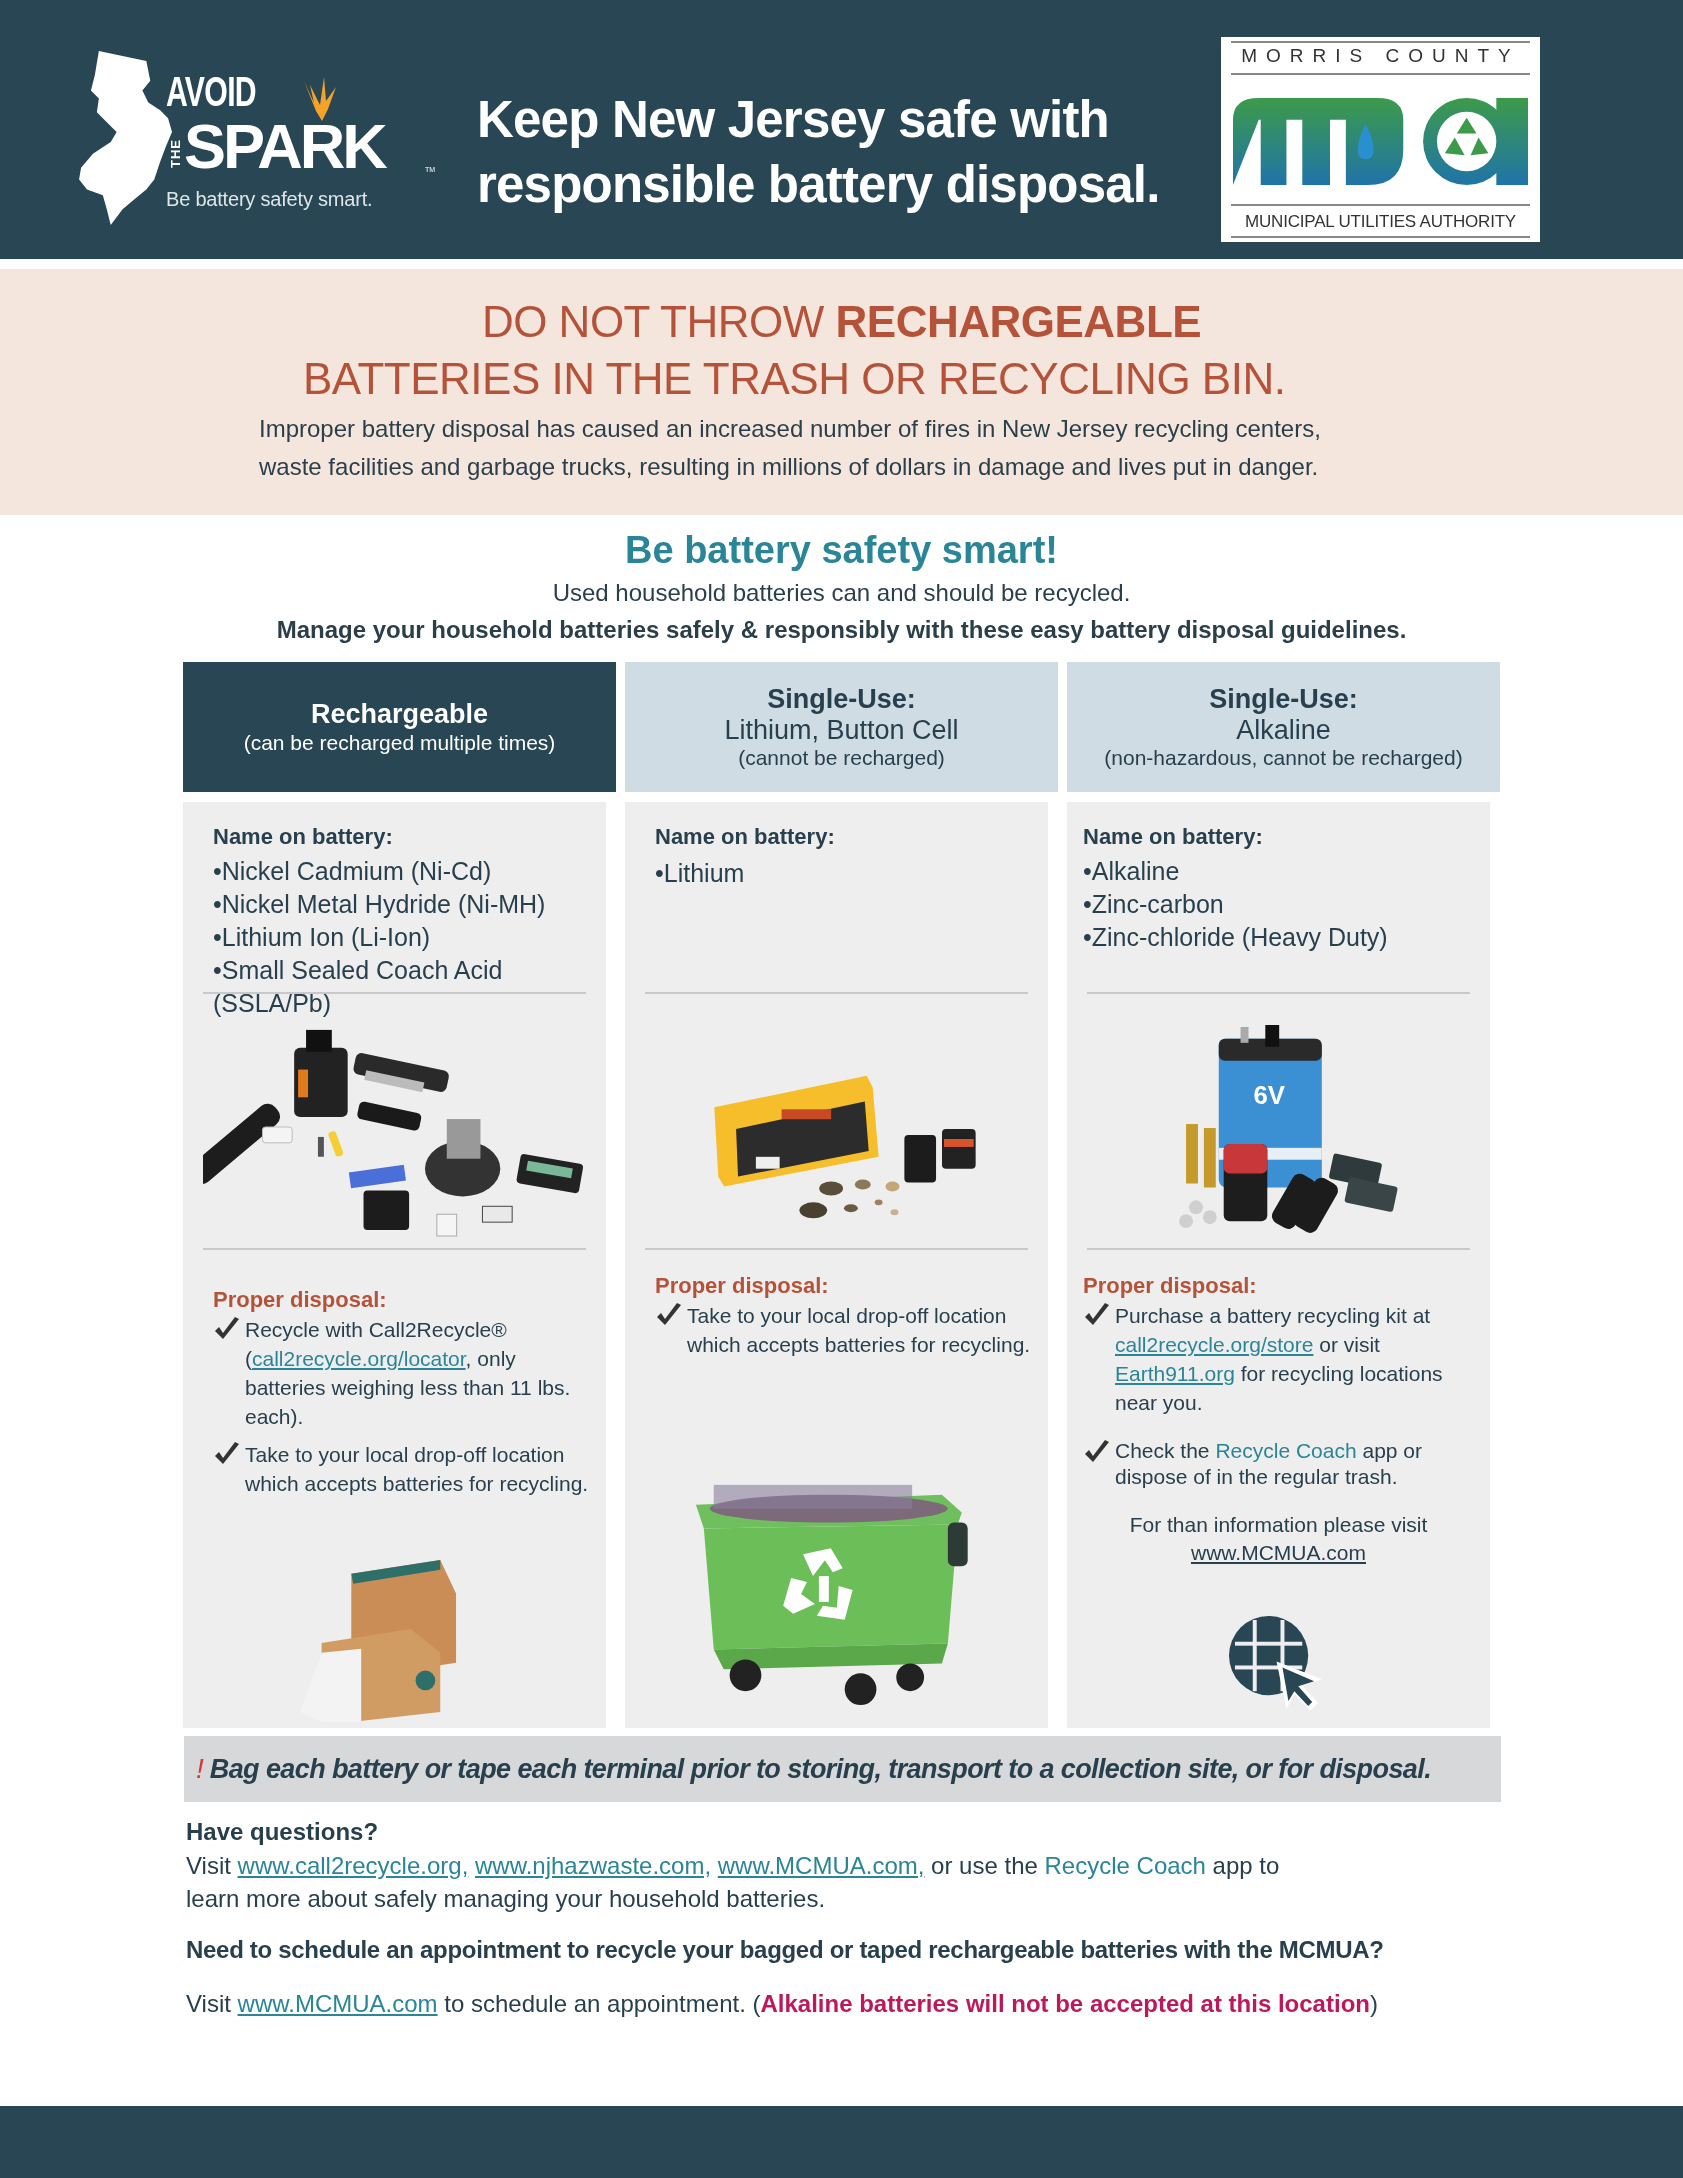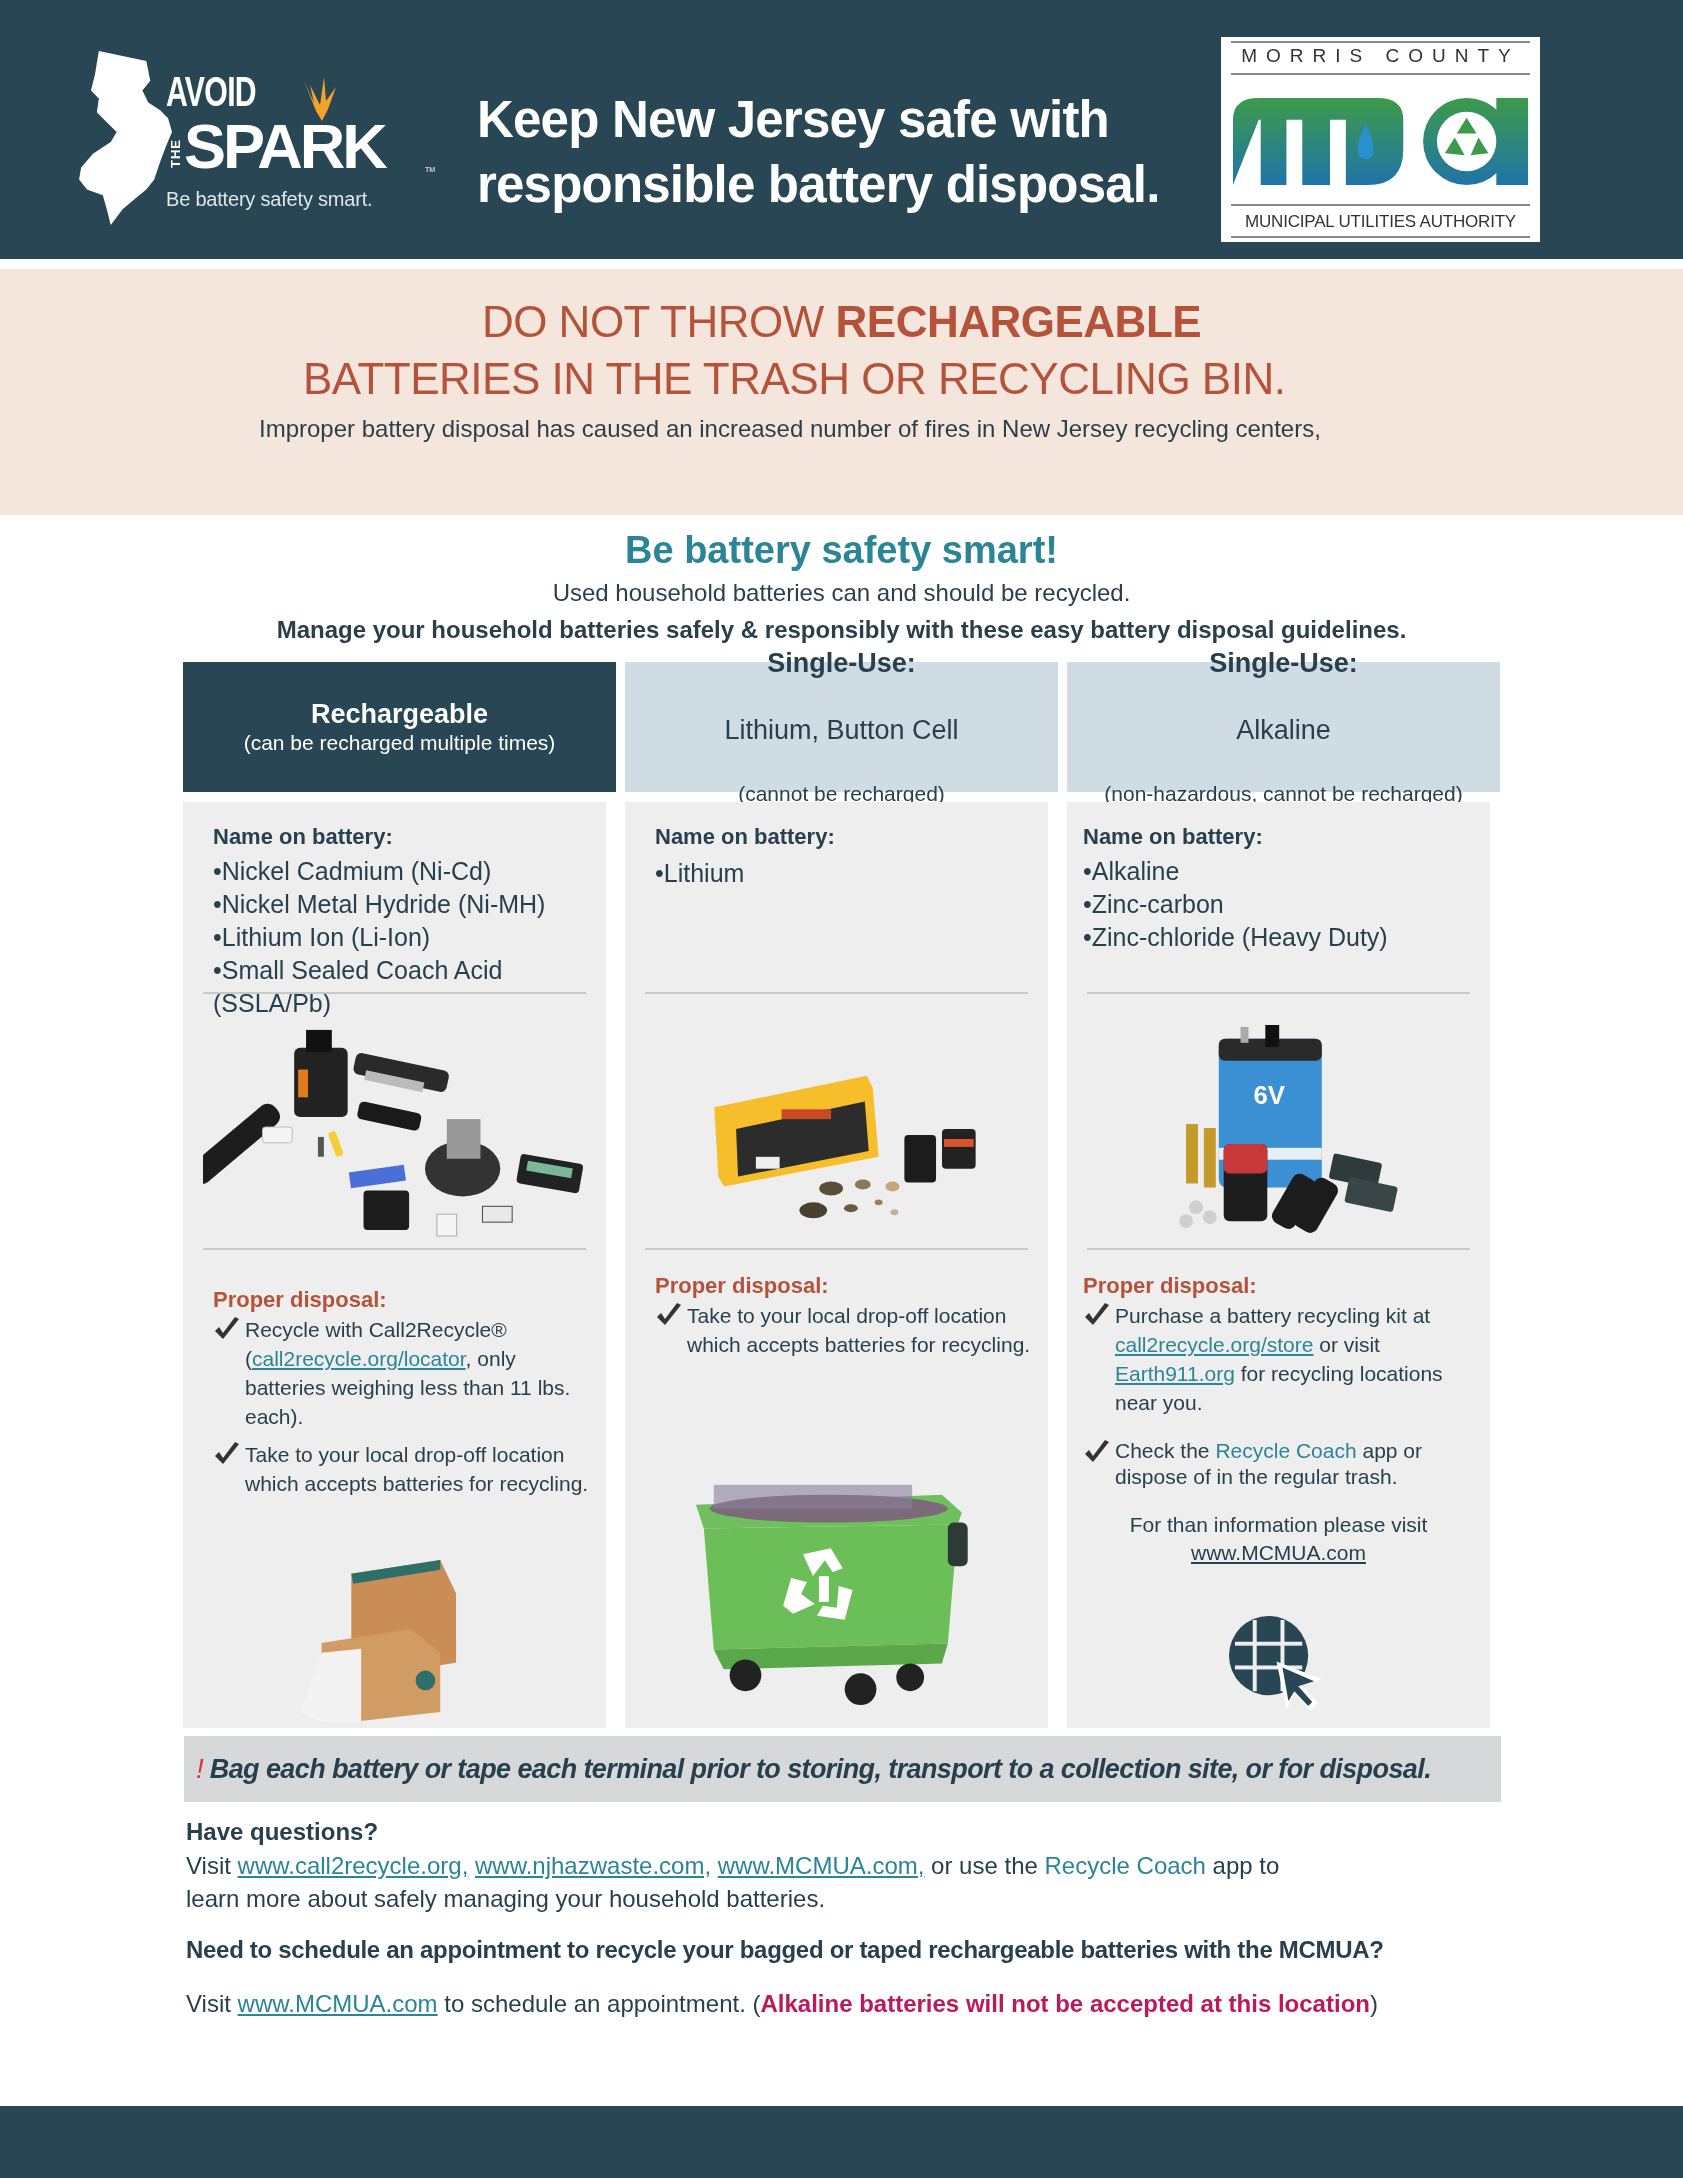--- a/index.html
+++ b/index.html
@@ -29,21 +29,21 @@
   .warn-title-1 b { font-weight: 700; }
   .warn-title-2 { position: absolute; left: 303px; top: 354px; font-size: 44px; color: #b5533a; letter-spacing: -0.5px; }
   .warn-body { position: absolute; left: 259px; top: 410px; width: 1228px; font-size: 24px; line-height: 38px; color: #2b3f4b; }
 
   .smart-title { position: absolute; left: 0; right: 0; top: 529px; text-align: center; font-size: 38px; font-weight: 700; color: #2a8597; }
   .smart-sub1 { position: absolute; left: 0; right: 0; top: 579px; text-align: center; font-size: 24px; color: #2b3f4b; }
   .smart-sub2 { position: absolute; left: 0; right: 0; top: 616px; text-align: center; font-size: 24px; color: #2b3f4b; font-weight: bold; }
 
   .col-head { position: absolute; top: 662px; width: 433px; height: 130px; text-align: center; display: flex; flex-direction: column; justify-content: center; }
   .col-head.dark { background: #284653; color: #fff; }
-  .col-head.light { background: #d0dce4; color: #283f4d; gap: 36px; }
+  .col-head.light { background: #d0dce4; color: #283f4d; }
   .col-head .h-title { font-size: 27px; font-weight: 700; line-height: 32px; }
   .col-head .h-sub { font-size: 27px; line-height: 30px; }
   .col-head .h-note { font-size: 21px; line-height: 26px; }
 
   .col-body { position: absolute; top: 802px; width: 423px; height: 926px; background: #eeeeee; }
   .nob-label { position: absolute; left: 30px; top: 22px; font-size: 22px; font-weight: 700; color: #283f4d; }
   .nob-list { position: absolute; left: 30px; top: 53px; list-style: none; font-size: 25px; line-height: 33px; color: #283f4d; }
   .nob-list li::before { content: "\2022 "; }
   .divider { position: absolute; left: 20px; right: 20px; height: 2px; background: #c9c9c9; }
   .img-box { position: absolute; left: 20px; right: 20px; }
@@ -119,20 +119,21 @@
   </div>
 </div>
 
 <div class="warn-band"></div>
 <div class="warn-title-1">
   <span>DO NOT THROW </span><b>RECHARGEABLE</b>
 </div>
 <div class="warn-title-2">BATTERIES IN THE TRASH OR RECYCLING BIN.</div>
 <div class="warn-body">
   <div>Improper battery disposal has caused an increased number of fires in New Jersey recycling centers,</div>
+  <div>waste facilities and garbage trucks, resulting in millions of dollars in damage and lives put in danger.</div>
 </div>
 
 <div class="smart-title">Be battery safety smart!</div>
 <div class="smart-sub1">Used household batteries can and should be recycled.</div>
 <div class="smart-sub2">Manage your household batteries safely &amp; responsibly with these easy battery disposal guidelines.</div>
 
 <div class="col-head dark" style="left:183px">
   <div class="h-title">Rechargeable</div>
   <div class="h-note">(can be recharged multiple times)</div>
 </div>

